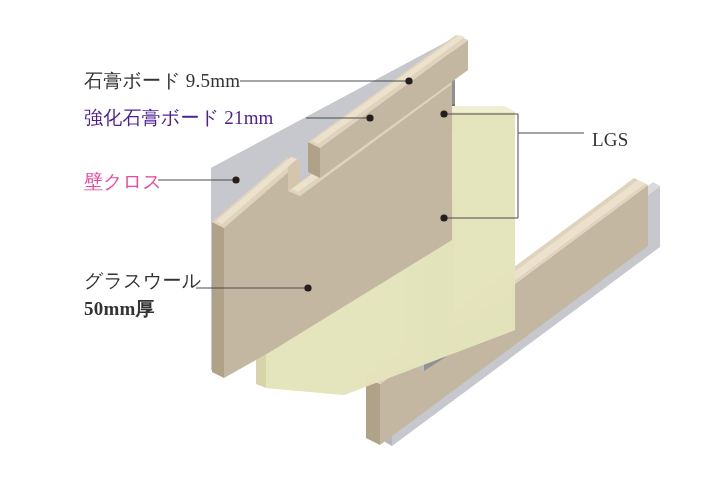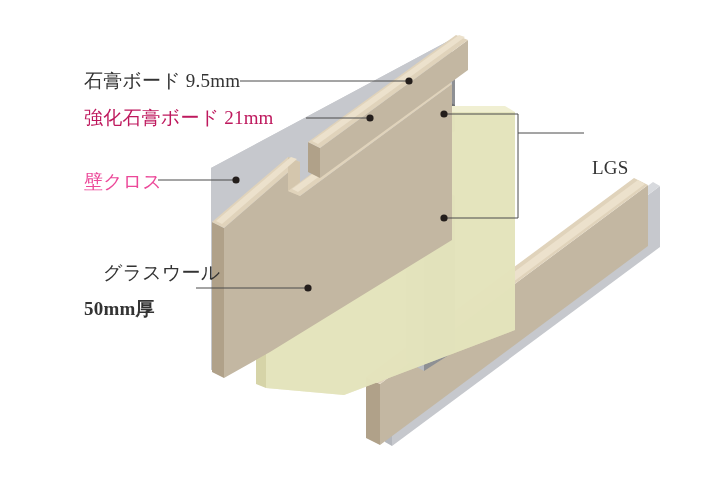--- a/index.html
+++ b/index.html
@@ -141,20 +141,20 @@
         <line x1="518" y1="114" x2="518" y2="218" stroke="#4a4a4a" stroke-width="1"></line>
         <line x1="518" y1="133" x2="584" y2="133" stroke="#4a4a4a" stroke-width="1"></line>
         <circle cx="444" cy="114" r="3.6" fill="#241e1c"></circle>
         <circle cx="444" cy="218" r="3.6" fill="#241e1c"></circle>
       </g>
 
   </svg>
 
   <div id="label-layer">
       <div class="lbl" style="left: 84px; top: 68px; color: rgb(51, 51, 51);">石膏ボード 9.5mm</div>
-      <div class="lbl" style="left: 84px; top: 105px; color: #be185d;">強化石膏ボード 21mm</div>
+      <div class="lbl" style="left: 84px; top: 105px; color: #4c1d95;">強化石膏ボード 21mm</div>
       <div class="lbl" style="left: 84px; top: 169px; color: #ec4899;">壁クロス</div>
-      <div class="lbl" style="left: 84px; top: 260px; color: rgb(51, 51, 51); margin-left: 19px;">グラスウール</div>
+      <div class="lbl" style="left: 84px; top: 268px; color: rgb(51, 51, 51);">グラスウール</div>
       <div class="lbl" style="left: 84px; top: 296px; color: rgb(51, 51, 51); font-weight: bold;">50mm厚</div>
-      <div class="lbl" style="left: 592px; top: 127px; color: rgb(51, 51, 51); margin-top: 28px;">LGS</div>
+      <div class="lbl" style="left: 592px; top: 127px; color: rgb(51, 51, 51);">LGS</div>
     </div>
 
 </div>
 
 </body></html>

